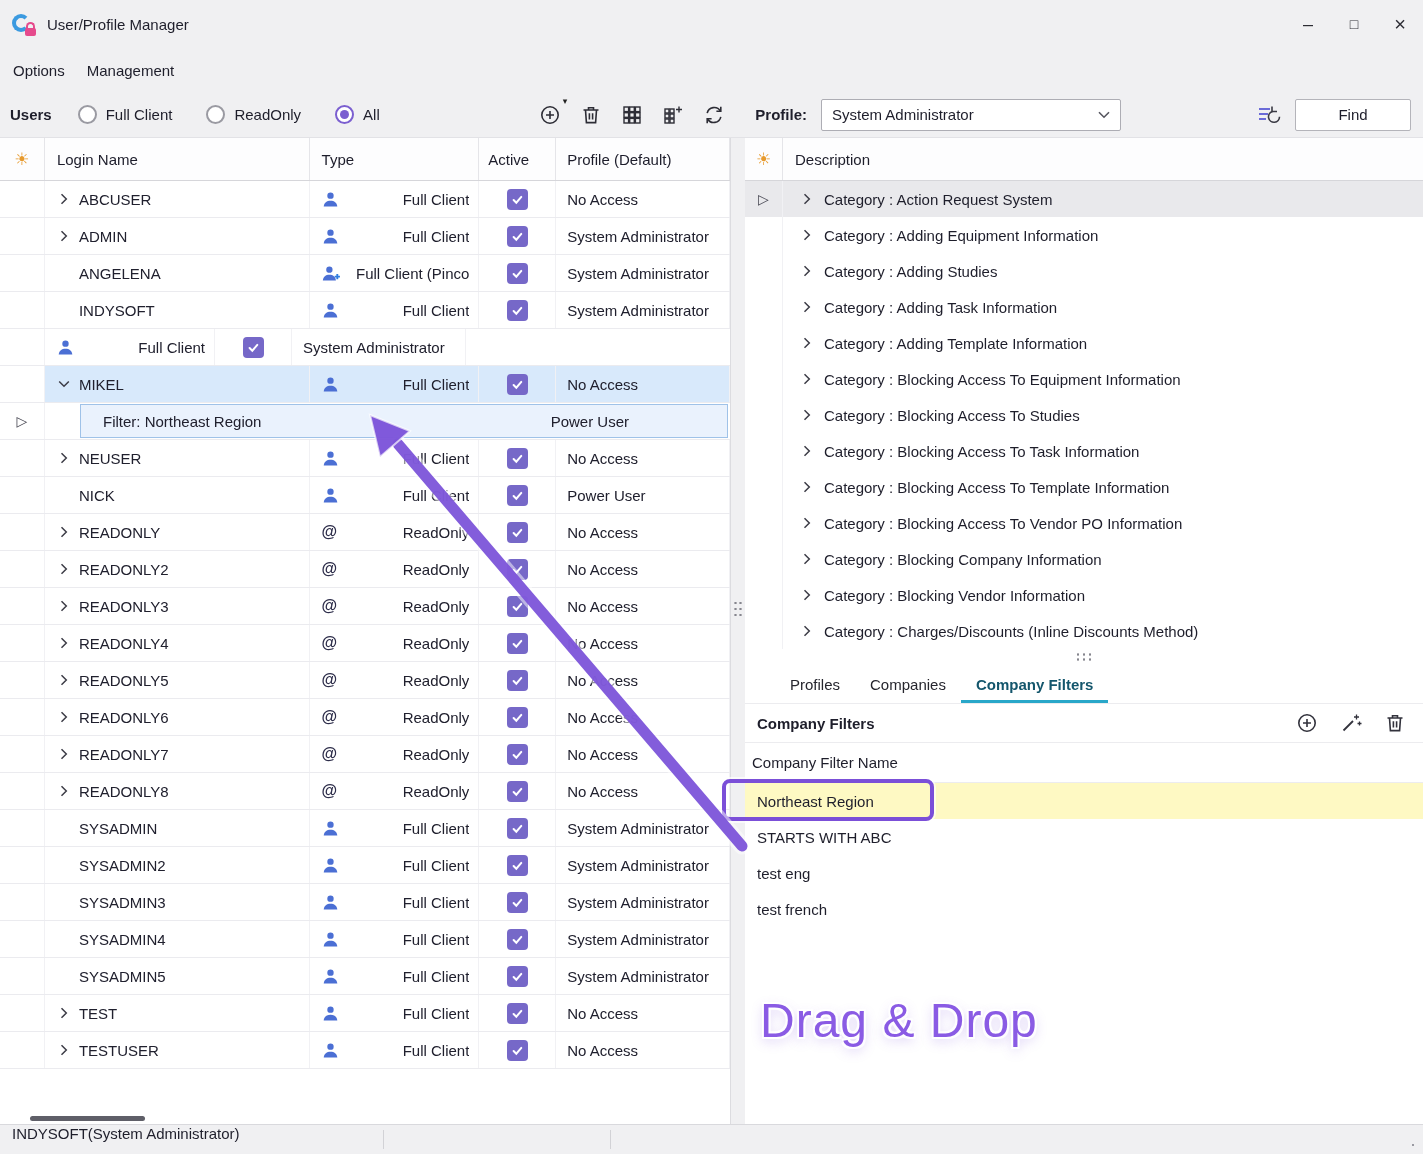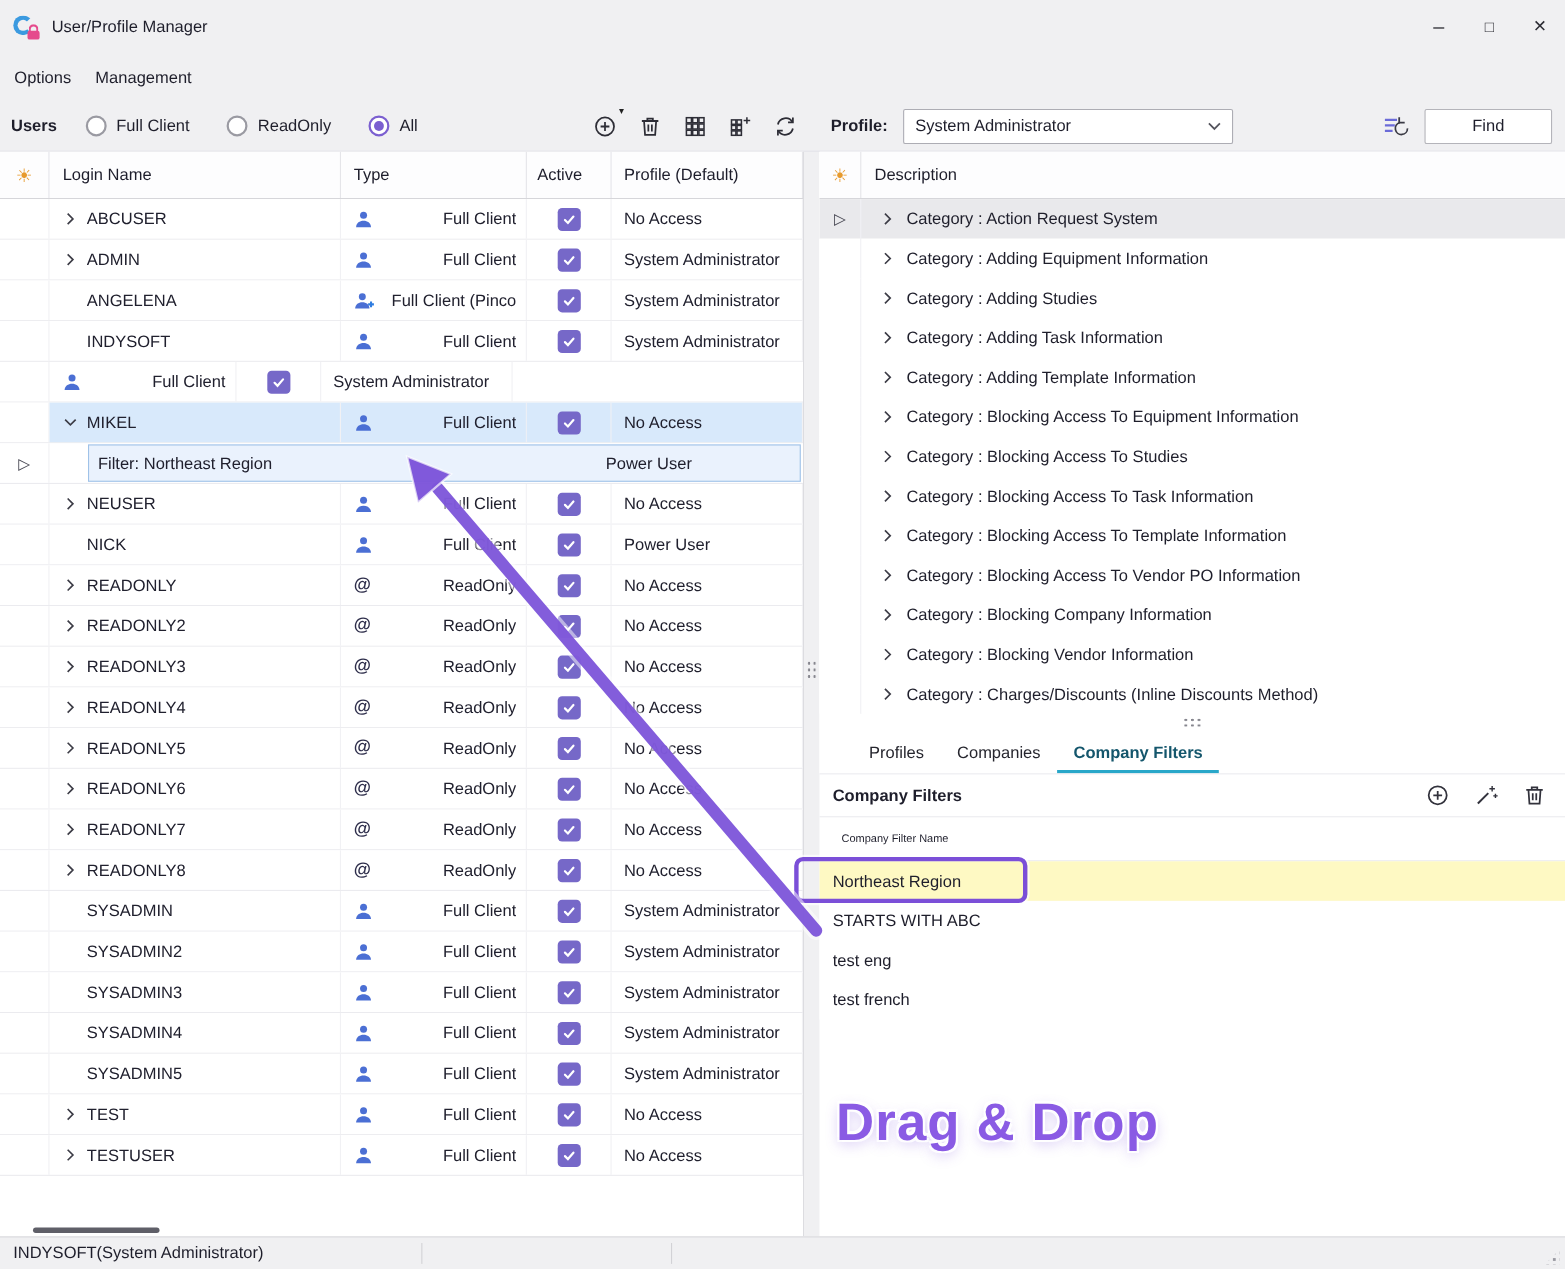--- a/index.html
+++ b/index.html
@@ -59,21 +59,21 @@
   .cell.c-type{padding-right:9px}
   .ticon{display:inline-flex;align-items:center}
   .ticon.ro{font-weight:bold;font-size:16px;color:#2d2d4a}
   .type-text{margin-left:auto;white-space:nowrap;overflow:hidden}
   .cell.c-active{justify-content:center;padding-left:0}
   .checkbox{width:21px;height:21px;background:#7668c8;border-radius:4px;display:inline-flex;align-items:center;justify-content:center}
   .cell.c-profile{white-space:nowrap;overflow:hidden}
   .marker{font-size:14px;color:#4a4a55}
   .frow{display:flex;height:37px;border-bottom:1px solid #ebebef;background:#fff}
   .frow .c-sel{display:flex;align-items:center;justify-content:center;border-right:1px solid #f1f1f4}
-  .fbox{flex:1;margin:1px 2px 1px 35px;border:1px solid #9fc2e8;background:#eaf2fd;display:flex;align-items:center;justify-content:space-between;padding:0 98px 0 8px;font-size:15px;color:#20202e}
+  .fbox{flex:1;margin:1px 2px 1px 35px;border:1px solid #9fc2e8;background:#eaf2fd;display:flex;align-items:center;justify-content:space-between;padding:0 98px 0 22px;font-size:15px;color:#20202e}
   .hscroll-thumb{position:absolute;left:30px;bottom:3px;width:115px;height:5px;background:#5f5f68;border-radius:3px}
   
   .cat-table{background:#fff}
   .rheader{height:43px;display:flex;border-bottom:1px solid #d6d6da;background:#fdfdfe}
   .rh-sel{width:38px;display:flex;align-items:center;justify-content:center;border-right:1px solid #e5e5e9}
   .rh-desc{display:flex;align-items:center;padding-left:12px;font-size:15px}
   .crow{display:flex;align-items:center;height:36px;background:#fff}
   .crow.selected{background:#e9e9ec}
   .csel{width:38px;height:100%;display:flex;align-items:center;justify-content:center;border-right:1px solid #f1f1f4}
   .crow .chev{margin-left:17px}
@@ -81,28 +81,28 @@
   
   .splitter-h{height:14px;display:flex;align-items:center;justify-content:center;background:#fff}
   .hgrip{width:18px;height:9px;background-image:radial-gradient(circle,#86868e 1px,transparent 1.3px);background-size:6px 5px}
   .tabs{height:40px;display:flex;align-items:flex-end;padding-left:30px;background:#fff}
   .tab{padding:9px 15px 7px;font-size:15px;color:#26262e;border-bottom:3px solid transparent}
   .tab.active{font-weight:bold;color:#14566c;border-bottom-color:#29a7c9}
   .section-bar{height:40px;display:flex;align-items:center;padding:0 16px 0 12px;border-top:1px solid #ececef;border-bottom:1px solid #ececef}
   .section-title{font-weight:bold;font-size:15px}
   .section-icons{margin-left:auto;display:flex;gap:20px;align-items:center}
   .sec-icon{width:24px;height:24px;display:flex;align-items:center;justify-content:center}
-  .colheader{height:40px;display:flex;align-items:center;padding-left:20px;font-size:10px;border-bottom:1px solid #ececef}
+  .colheader{height:40px;display:flex;align-items:center;padding-left:7px;font-size:15px;border-bottom:1px solid #ececef}
   .cf-row{height:36px;display:flex;align-items:center;padding-left:12px;font-size:15px;position:relative;background:#fff}
   .cf-row.selected{background:#fef9c3}
   .hl-box{position:absolute;left:-23px;top:-4px;width:212px;height:42px;border:4px solid #7b4fd8;border-radius:8px;z-index:10;pointer-events:none;box-shadow:0 0 0 2px rgba(255,255,255,.65)}
-  .dragdrop{position:absolute;left:15px;top:855px;font-size:48px;font-weight:bold;letter-spacing:1px;color:#8a5be4;
+  .dragdrop{position:absolute;left:15px;top:855px;font-size:48px;font-weight:normal;letter-spacing:1px;color:#8a5be4;
     text-shadow:2px 2px 0 rgba(255,255,255,.85),-2px -2px 0 rgba(255,255,255,.85),2px -2px 0 rgba(255,255,255,.85),-2px 2px 0 rgba(255,255,255,.85),0 4px 12px rgba(122,80,220,.35)}
   
-  .statusbar{position:absolute;left:0;right:0;bottom:0;height:30px;background:#f0f0f2;border-top:1px solid #d9d9dd;display:flex;align-items:center}
+  .statusbar{position:absolute;left:0;right:0;bottom:0;height:30px;background:#f0f0f2;border-top:1px solid #d9d9dd;display:flex;}
   .status-text{padding-left:12px;font-size:15px}
   .status-div{position:absolute;top:5px;bottom:5px;width:1px;background:#d2d2d6}
   .resize-grip{position:absolute;right:5px;bottom:4px;width:14px;height:14px;
     background-image:radial-gradient(circle,#9a9aa2 1.2px,transparent 1.5px);background-size:6px 6px;
     clip-path:polygon(100% 0,100% 100%,0 100%)}
   
   .arrow-overlay{position:absolute;left:0;top:0;width:1423px;height:1154px;z-index:55;pointer-events:none}
 </style>
 </head>
 <body>

